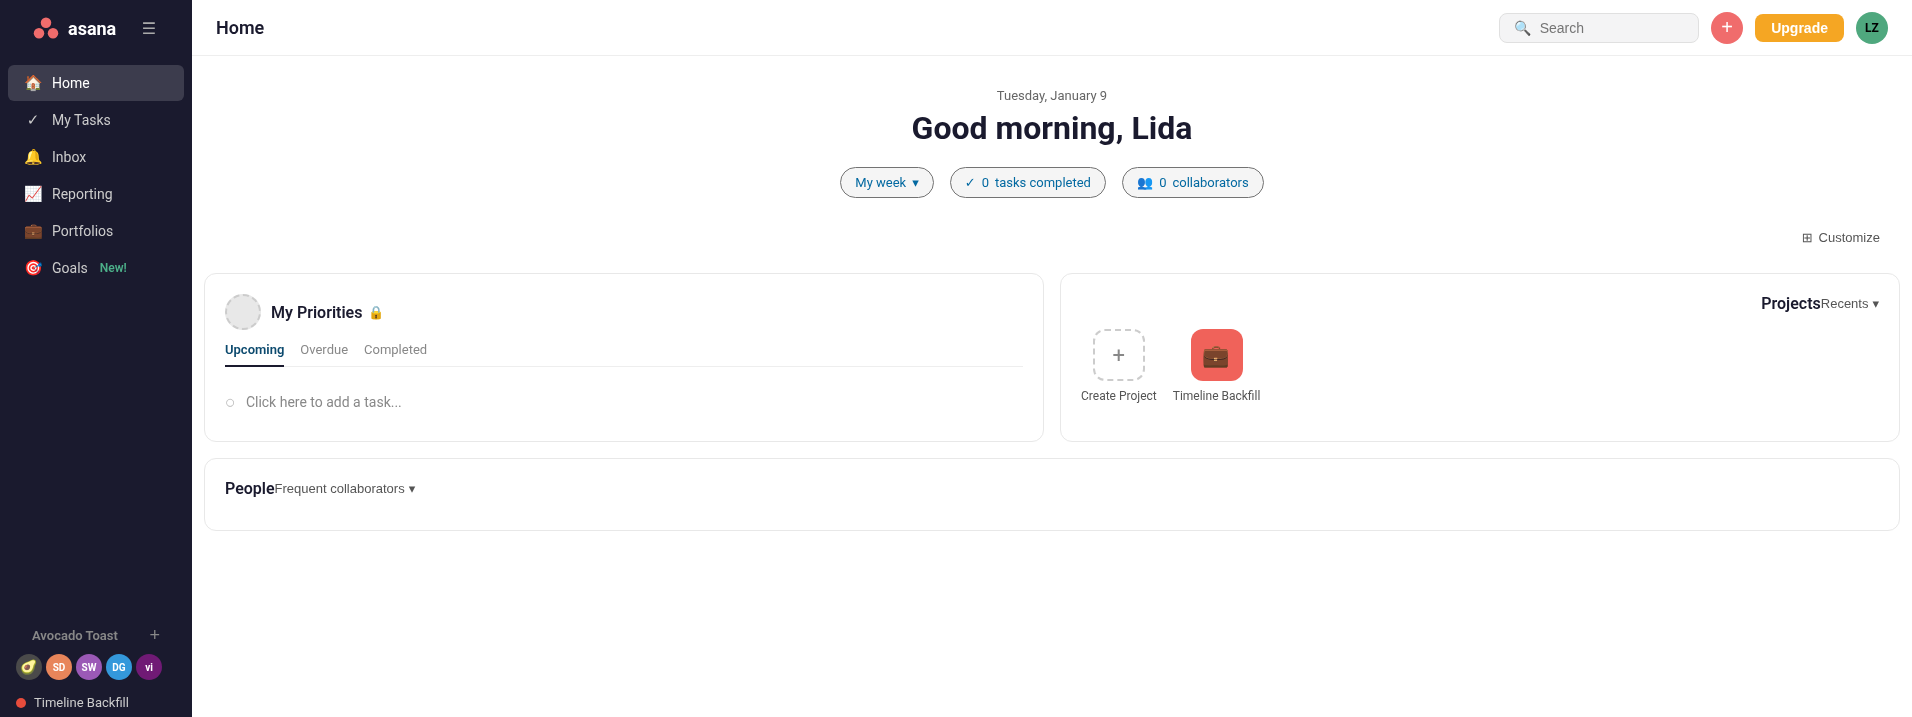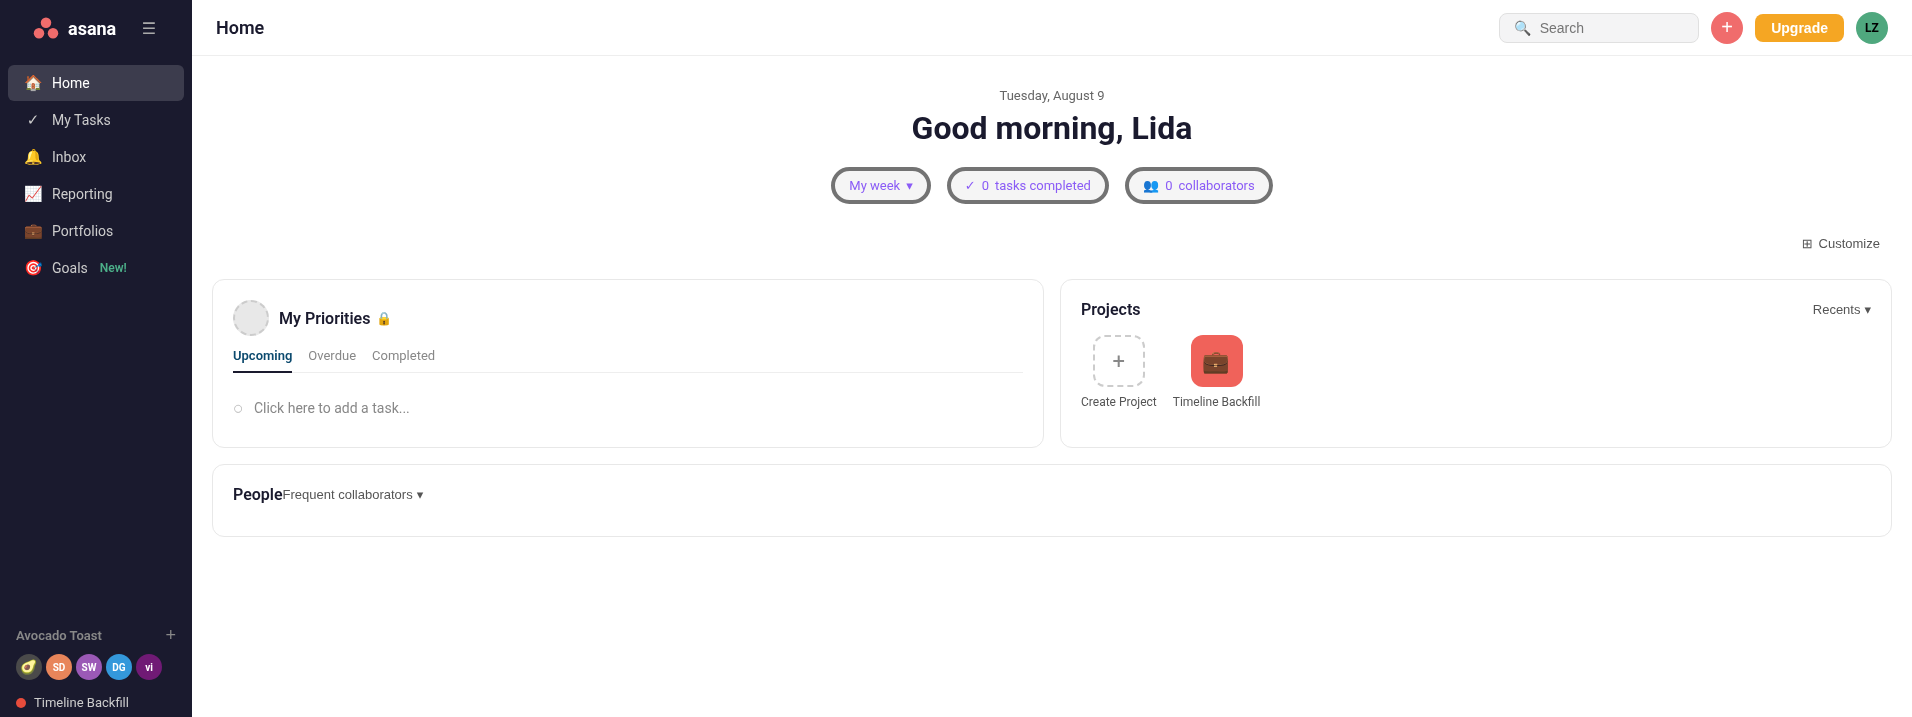--- a/index.html
+++ b/index.html
@@ -64,21 +64,21 @@
       font-size: 12px;
       color: #4caf89;
       font-weight: 600;
       margin-left: 2px;
     }
 
     .sidebar-section-header {
       display: flex;
       align-items: center;
       justify-content: space-between;
-      padding: 12px 16px 6px;
+      padding: 12px 32px 6px;
       font-size: 13px;
       color: #888;
       font-weight: 600;
     }
     .sidebar-add-btn {
       background: none;
       border: none;
       color: #888;
       cursor: pointer;
       font-size: 18px;
@@ -221,45 +221,45 @@
       font-size: 32px;
       font-weight: 700;
       color: #1a1a2e;
       margin-bottom: 20px;
     }
     .stat-pill {
       display: flex;
       align-items: center;
       gap: 6px;
       background: #f5f5f5;
-      border: 4px solid #737373;
+      border: 1px solid #737373;
       border-radius: 20px;
       padding: 7px 14px;
       font-size: 13px;
-      color: #8b5cf6;
+      color: #0369a1;
       cursor: pointer;
     }
     .stat-pill + .stat-pill { margin-left: 8px; }
 
     .customize-btn {
       margin-left: auto;
       display: flex;
       align-items: center;
       gap: 6px;
       background: none;
       border: none;
       font-size: 13px;
       color: #555;
       cursor: pointer;
       padding: 4px 8px;
     }
 
     
     .content-area {
-      padding: 16px 20px;
+      padding: 16px 12px;
       flex: 1;
     }
     .content-row {
       display: flex;
       gap: 16px;
       margin-bottom: 16px;
     }
 
     
     .card {
@@ -323,21 +323,21 @@
       font-size: 14px;
       cursor: pointer;
       padding: 8px 0;
     }
     .add-task-icon { font-size: 18px; color: #bbb; }
 
     
     .projects-header {
       display: flex;
       align-items: center;
-      justify-content: space-between;
+      justify-content: flex-end;
       margin-bottom: 16px;
     }
     .projects-title {
       font-size: 16px;
       font-weight: 600;
       color: #1a1a2e;
     }
     .recents-btn {
       background: none;
       border: none;
@@ -495,21 +495,21 @@
         <span class="search-icon-svg">🔍</span>
         <input type="text" placeholder="Search" style="">
       </div>
       <button class="add-btn">+</button>
       <button class="upgrade-btn">Upgrade</button>
       <div class="user-avatar" style="background:#4fa87e;">LZ</div>
     </div>
   </div>
 
   <div class="hero">
-    <div class="hero-date">Tuesday, August 9</div>
+    <div class="hero-date">Tuesday, January 9</div>
     <div class="hero-greeting">Good morning, Lida</div>
     <div class="hero-stats-row">
       <div class="stat-pill">
         <span>My week</span>
         <span>▾</span>
       </div>
       <div class="stat-pill">
         <span>✓</span>
         <span>0</span>
         <span>tasks completed</span>

